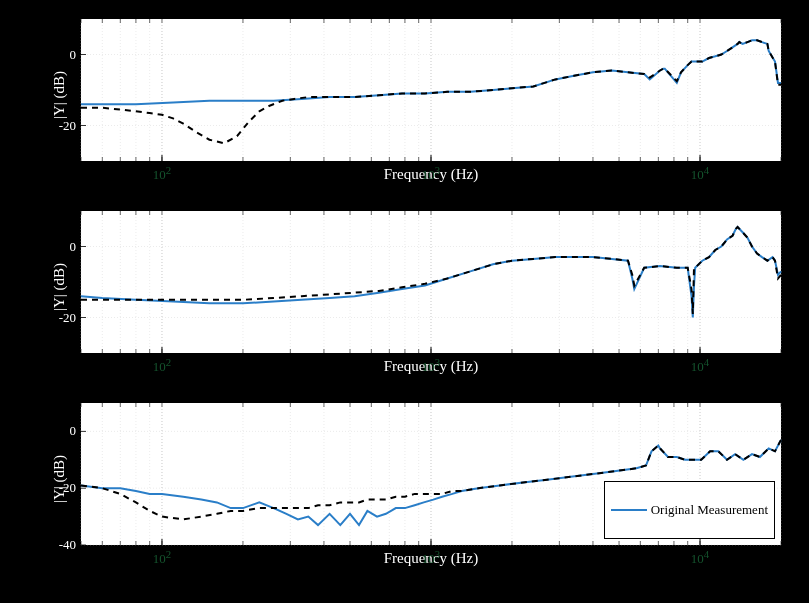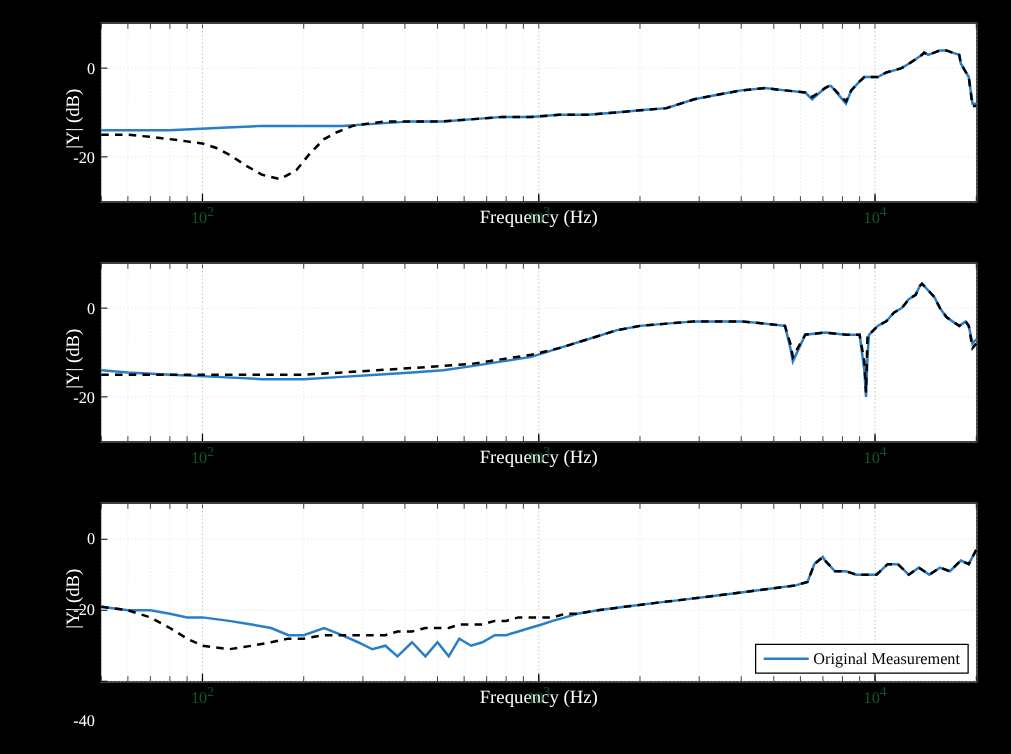--- a/index.html
+++ b/index.html
@@ -53,21 +53,21 @@
     font-size: 13px;
     right: 100%;
     transform: translateY(-50%);
     margin-right: 5px;
   }
   .legend {
     position: absolute;
     background: #fff;
     border: 1px solid #000;
     font-size: 13px;
-    padding: 3px 6px;
+    padding: 20px 6px;
     z-index: 50;
   }
   .legend-row {
     display: flex;
     align-items: center;
     gap: 4px;
   }
   .legend-line {
     width: 36px;
     height: 0;
@@ -382,18 +382,18 @@
     <div class="xlabel">Frequency (Hz)</div>
     <div class="legend" style="right:6px; bottom:6px;">
       <div class="legend-row">
         <div class="legend-line" style="border-top-style:solid; border-top-color:#2a7ec8;"></div>
         <span>Original Measurement</span>
       </div>
     </div>
   <div class="ticklabel-x" style="left: 80.9824px;">10<sup>2</sup></div>
       <div class="ticklabel-x" style="left: 350px;">10<sup>3</sup></div>
       <div class="ticklabel-x" style="left: 619.018px;">10<sup>4</sup></div>
-      <div class="ticklabel-y" style="top: 142px; margin-top: 32px;">-40</div>
+      <div class="ticklabel-y" style="top: 142px;">-40</div>
       <div class="ticklabel-y" style="top: 85.2px;">-20</div>
       <div class="ticklabel-y" style="top: 28.4px;">0</div>
     </div>
 
 </div>
 
 </body></html>

